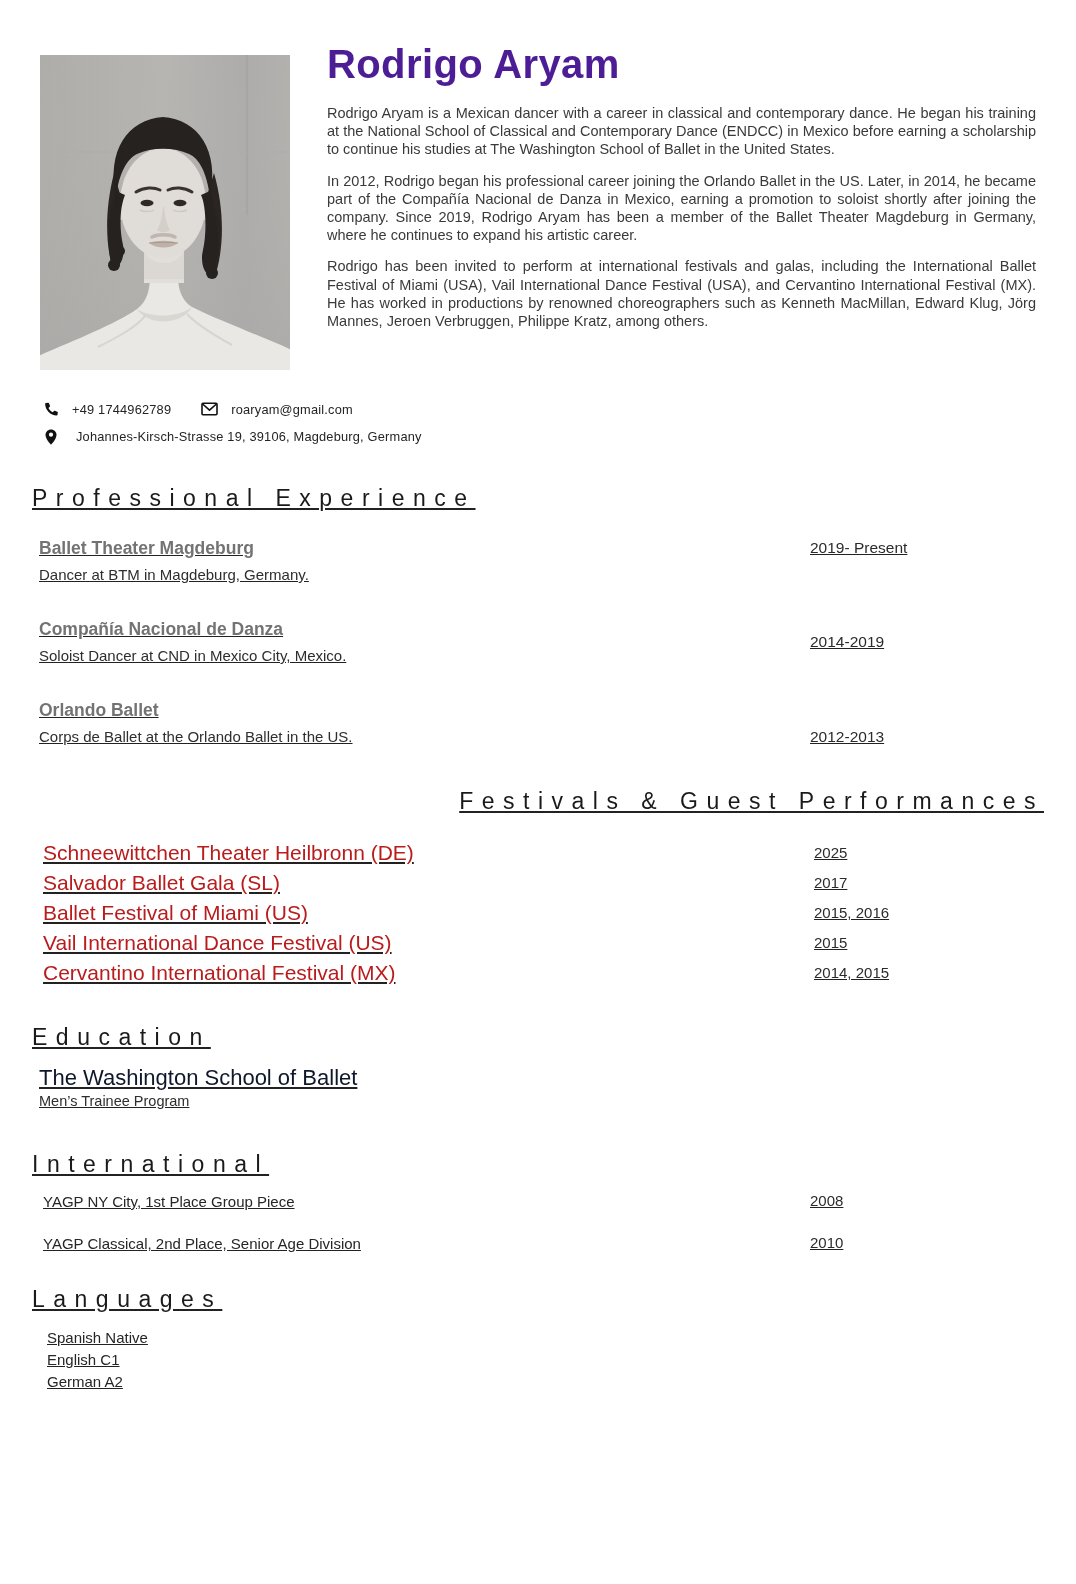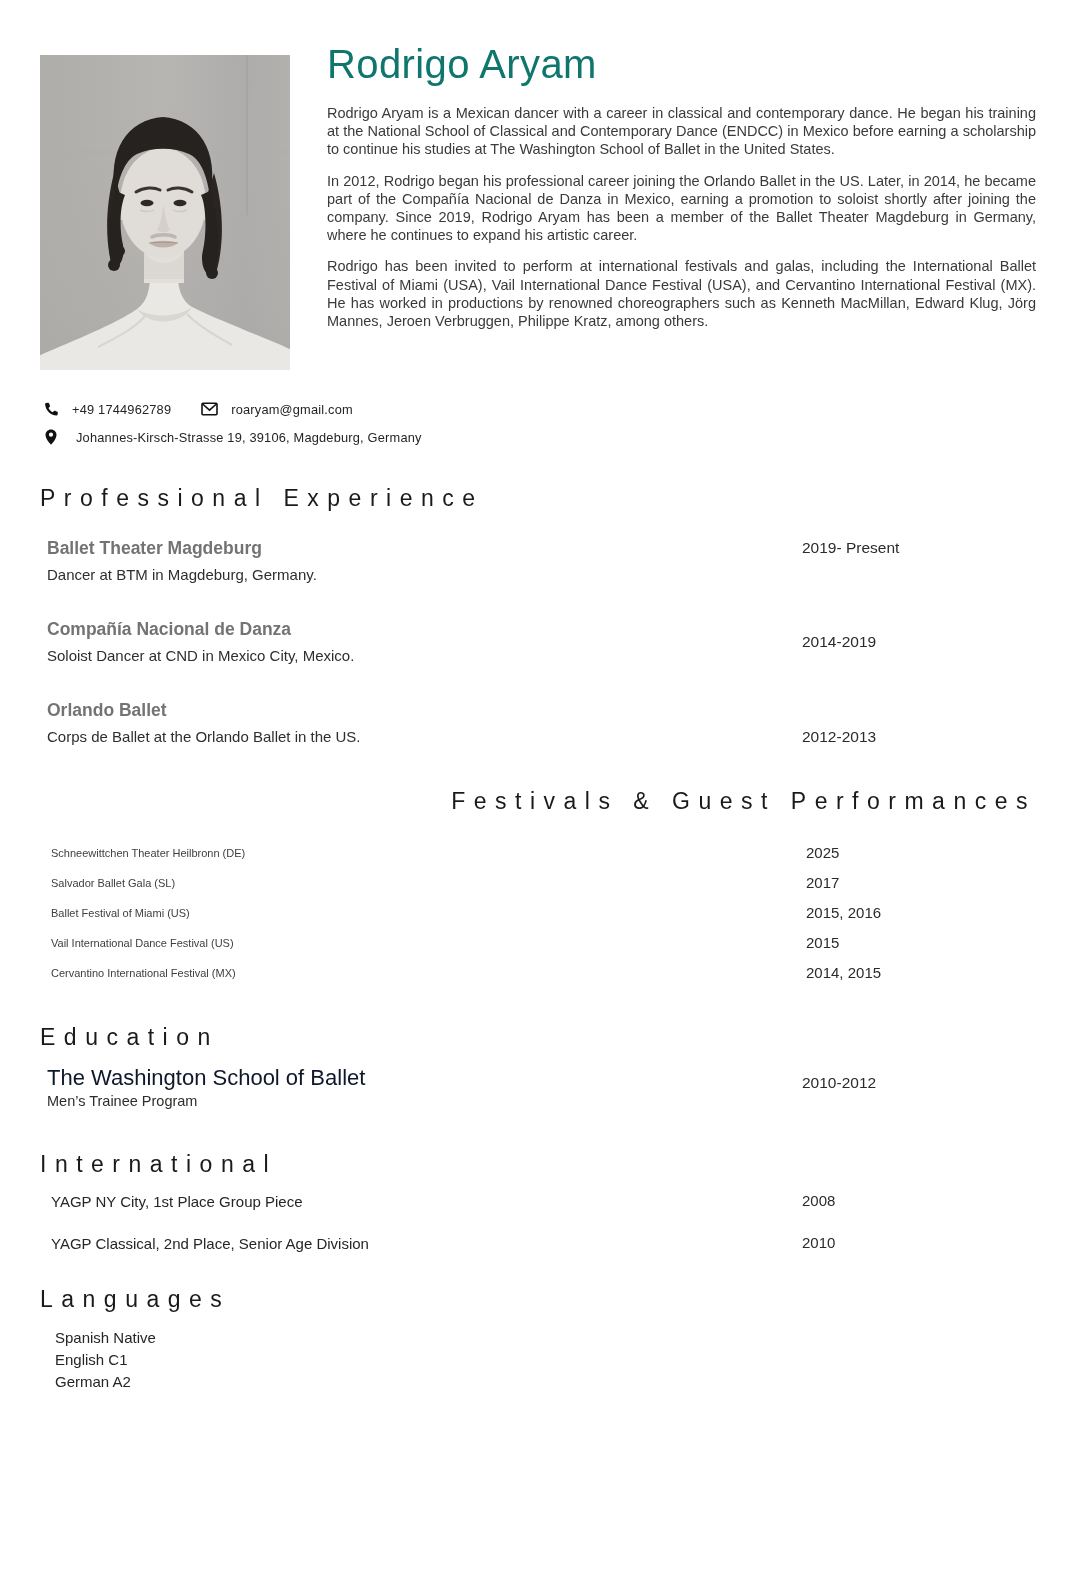--- a/index.html
+++ b/index.html
@@ -7,51 +7,51 @@
   .page {
     position: relative;
     width: 1076px;
     height: 1584px;
     margin: 0 auto;
     background: #ffffff;
     overflow: hidden;
     font-family: "Liberation Sans", "DejaVu Sans", sans-serif;
     color: #222222;
   }
-  .main { padding: 0 40px; }
+  .main { padding: 0 32px; text-decoration: underline; }
 
   
   .header { position: relative; height: 398px; }
   .photo {
     position: absolute;
     left: 40px; top: 55px;
     width: 250px; height: 315px;
     overflow: hidden;
   }
   .header-text { margin-left: 327px; padding-top: 42px; width: 709px; }
   .name {
     font-size: 40px;
-    font-weight: 400;
+    font-weight: 700;
     letter-spacing: 0.4px;
-    color: #0f766e;
+    color: #4c1d95;
     margin-bottom: 17px;
   }
   .bio p {
     font-size: 14.5px;
     line-height: 18.2px;
     text-align: justify;
     color: #3a3a3a;
     margin-bottom: 13px;
   }
   .bio p:last-child { margin-bottom: 0; }
 
   
   .contact { padding-left: 42px; }
   .contact-row { display: flex; align-items: center; height: 22px; margin-bottom: 6px; }
-  .contact-item { display: flex; align-items: center; margin-right: 30px; }
+  .contact-item { display: flex; align-items: flex-start; margin-right: 30px; }
   .contact-item .icon { width: 17px; display: flex; justify-content: center; margin-right: 13px; }
   .contact-item .icon svg { display: block; }
   .contact-text { font-size: 12.8px; letter-spacing: 0.2px; color: #242424; }
   .contact-row.addr .icon { margin-right: 17px; }
 
   
   .section-title {
     font-size: 23px;
     font-weight: 500;
     letter-spacing: 8.5px;
@@ -71,21 +71,21 @@
   .xp-title { font-size: 17.5px; font-weight: 700; color: #737373; line-height: 24px; margin-bottom: 5px; }
   .xp-desc  { font-size: 15px; color: #2e2e2e; line-height: 20px; }
   .xp-date  { width: 234px; font-size: 15.5px; color: #2b2b2b; }
   .xp-entry:nth-child(1) .xp-date { align-self: flex-start; margin-top: 3px; }
   .xp-entry:nth-child(2) .xp-date { align-self: center; }
   .xp-entry:nth-child(3) .xp-date { align-self: flex-end; margin-bottom: 1px; }
 
   
   .fest-list { margin-top: 28px; }
   .fest-row { display: flex; padding-left: 11px; margin-bottom: 10px; }
-  .fest-name { flex: 1; font-size: 11px; color: #404040; line-height: 20px; }
+  .fest-name { flex: 1; font-size: 21px; color: #b91c1c; line-height: 20px; }
   .fest-year { width: 234px; font-size: 15px; color: #2b2b2b; line-height: 20px; padding-left: 4px; }
 
   
   .edu-list { margin-top: 15px; }
   .edu-entry { display: flex; padding-left: 7px; margin-bottom: 32px; }
   .edu-left { flex: 1; }
   .edu-school { font-size: 22px; font-weight: 500; color: #0f172a; line-height: 24px; white-space: pre-line; }
   .edu-program { font-size: 14.5px; color: #2e2e2e; line-height: 22px; white-space: pre-wrap; }
   .edu-date { width: 234px; font-size: 15.5px; color: #2b2b2b; margin-top: 8px; }
   .edu-entry:nth-child(2) .edu-date { margin-top: 14px; }
@@ -260,21 +260,20 @@
       </div>
     </div>
 
     <div class="section-title st-education">Education</div>
     <div class="edu-list">
       <div class="edu-entry">
         <div class="edu-left">
           <div class="edu-school">The Washington School of Ballet</div>
           <div class="edu-program">Men’s Trainee Program</div>
         </div>
-        <div class="edu-date">2010-2012</div>
       </div>
     </div>
 
     <div class="section-title st-qualifications">International</div>
     <div class="q-list">
       <div class="q-entry">
         <div class="q-left">
           <div class="q-name">YAGP NY City, 1st Place Group Piece</div>
         </div>
         <div class="q-year">2008</div>

